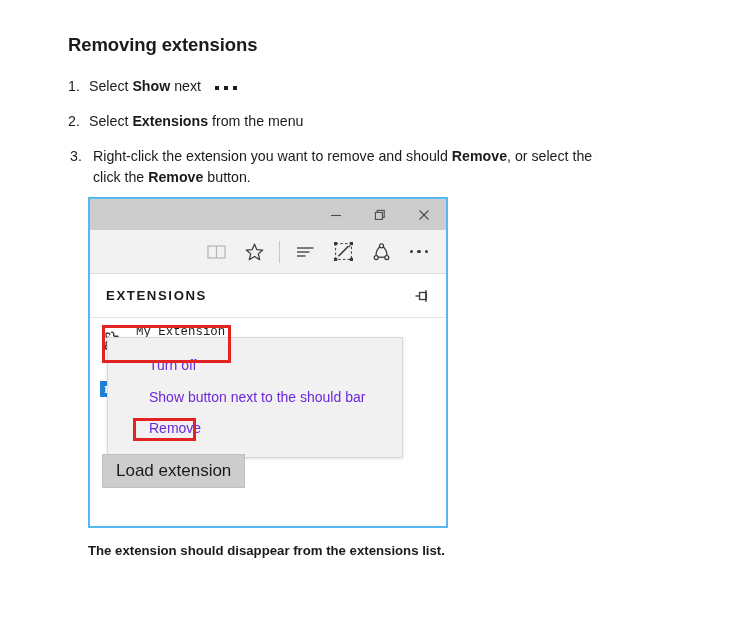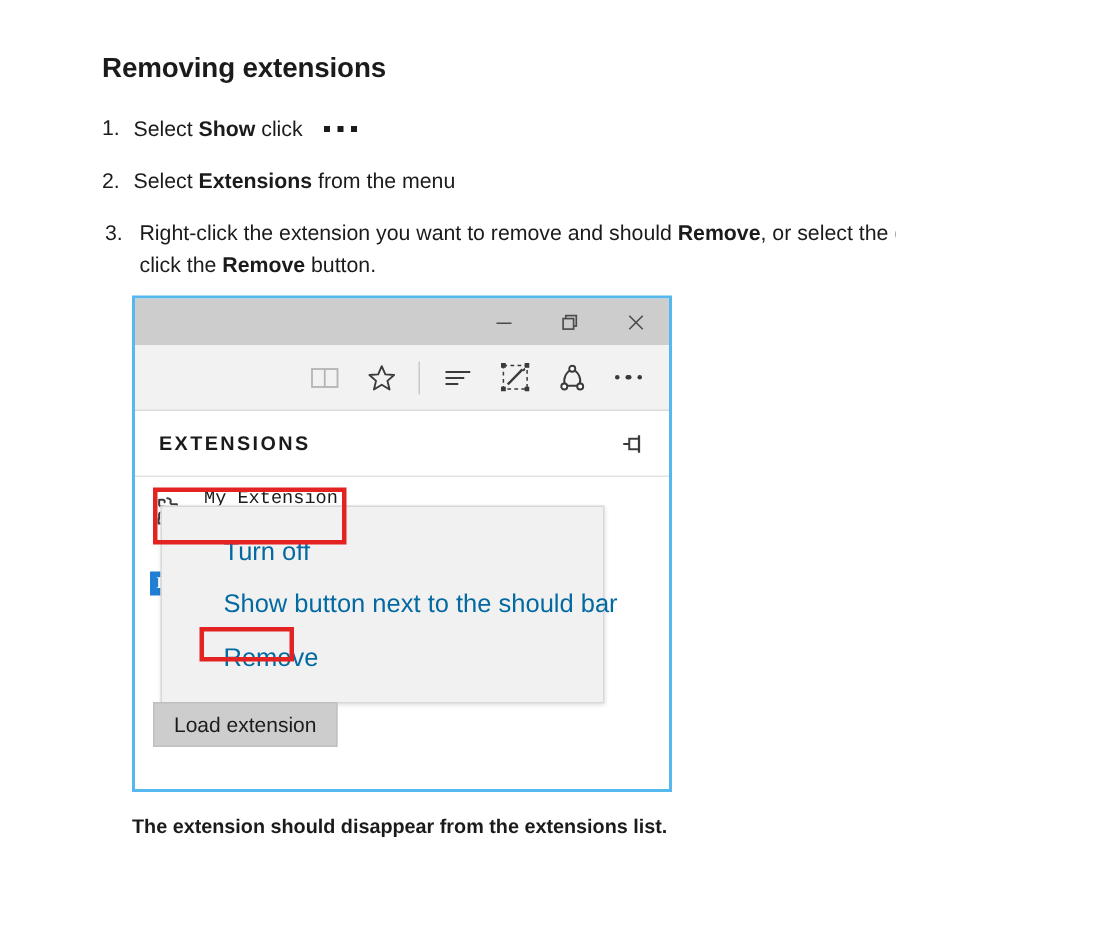--- a/index.html
+++ b/index.html
@@ -231,35 +231,35 @@
     left: 17px;
     top: 63px;
     width: 296px;
     background: #f1f1f1;
     border: 1px solid #d8d8d8;
     padding: 12px 0 12px 0;
     box-sizing: border-box;
     box-shadow: 0 1px 3px rgba(0,0,0,0.12);
   }
   .menu-item {
-    font-size: 17px;
-    color: #0369a1;
+    font-size: 14px;
+    color: #6d28d9;
     padding: 7px 14px 7px 41px;
     line-height: 1.25;
     white-space: nowrap;
   }
 
   .load-btn {
     position: absolute;
     left: 12px;
-    top: 194px;
+    top: 180px;
     background: #cdcdcd;
     border: 1px solid #c0c0c0;
     padding: 6px 13px;
-    font-size: 14px;
+    font-size: 17px;
     color: #1b1b1b;
     box-sizing: border-box;
   }
 
   .caption {
     position: absolute;
     left: 88px;
     top: 543px;
     font-size: 13.2px;
     font-weight: bold;
@@ -270,21 +270,21 @@
 <body>
 
 <div id="page-card">
 
   <div class="article">
     <h1 class="page-title">Removing extensions</h1>
 
     <ol class="steps">
 
       <li class="step step1">
-        <span class="num">1.</span><span>Select </span><b>Show</b><span> click</span>
+        <span class="num">1.</span><span>Select </span><b>Show</b><span> next</span>
         <span class="more-dots"><i></i><i></i><i></i></span>
       </li>
 
       <li class="step step2">
         <span class="num">2.</span><span>Select </span><b>Extensions</b><span> from the menu</span>
       </li>
 
       <li class="step step3">
         <span class="num">3.</span><span>Right-click the extension you want to remove and should </span><b>Remove</b><span>, or select the extension and click the </span><b>Remove</b><span> button.</span>
       </li>

